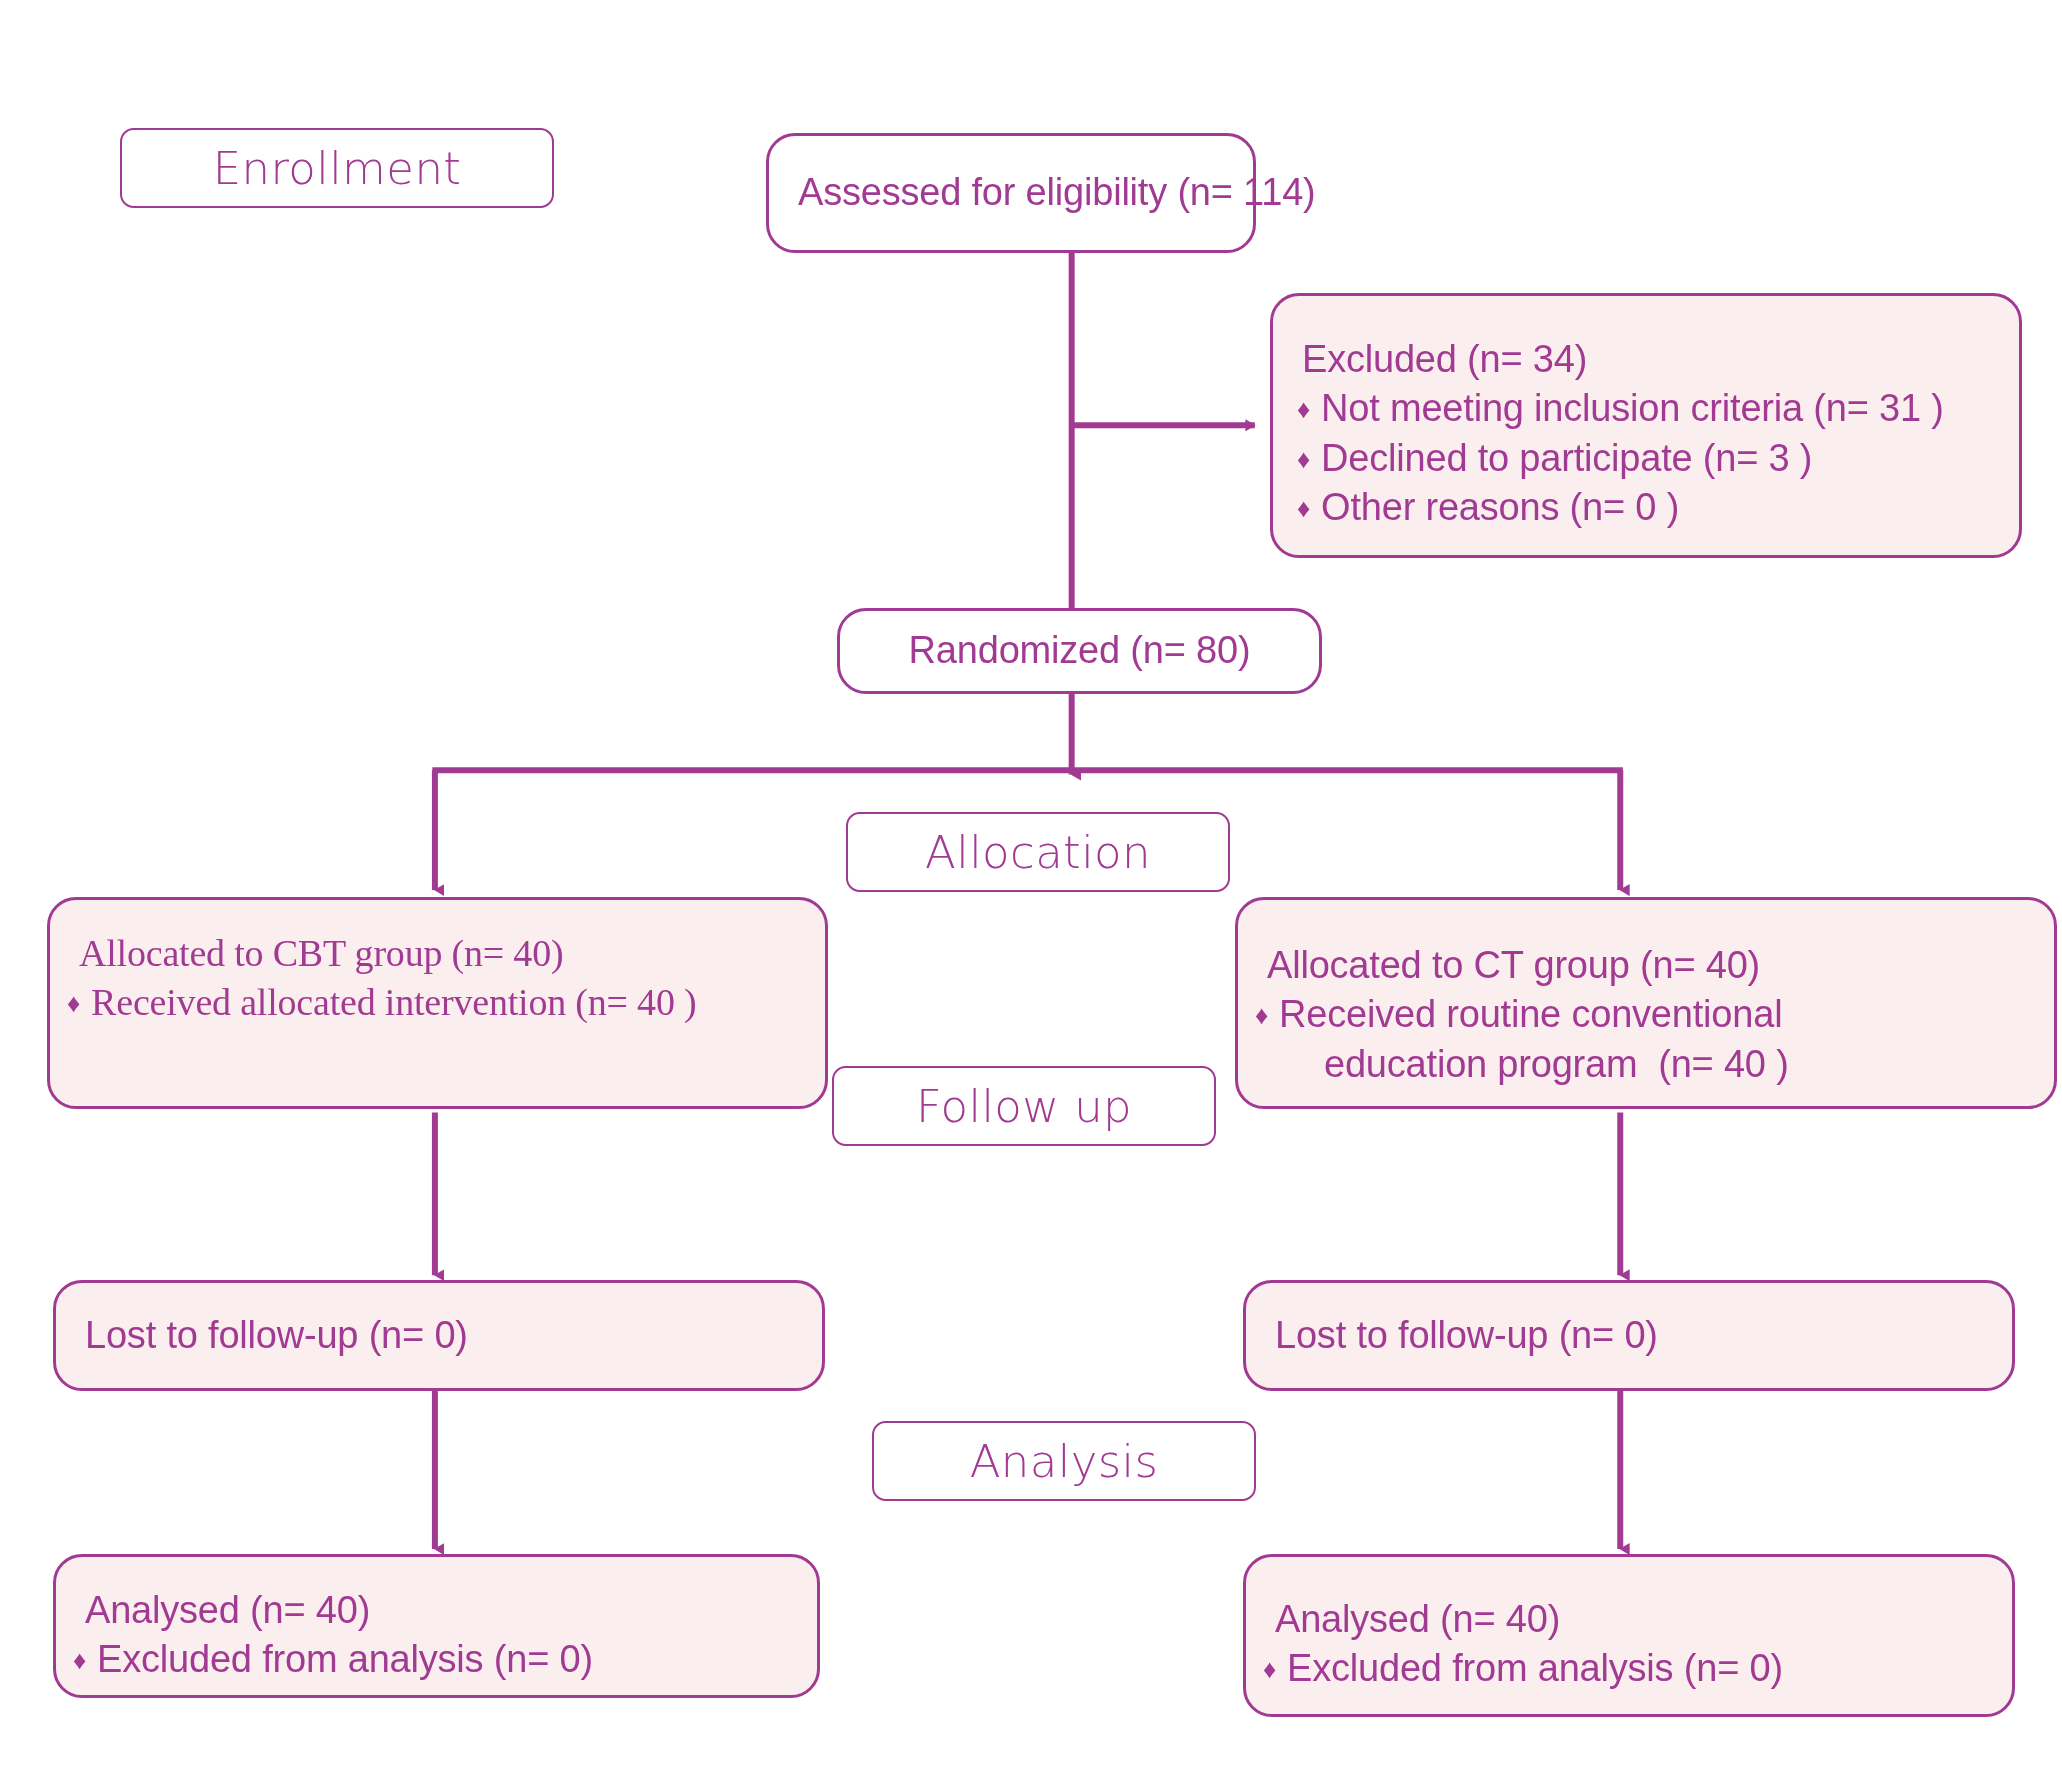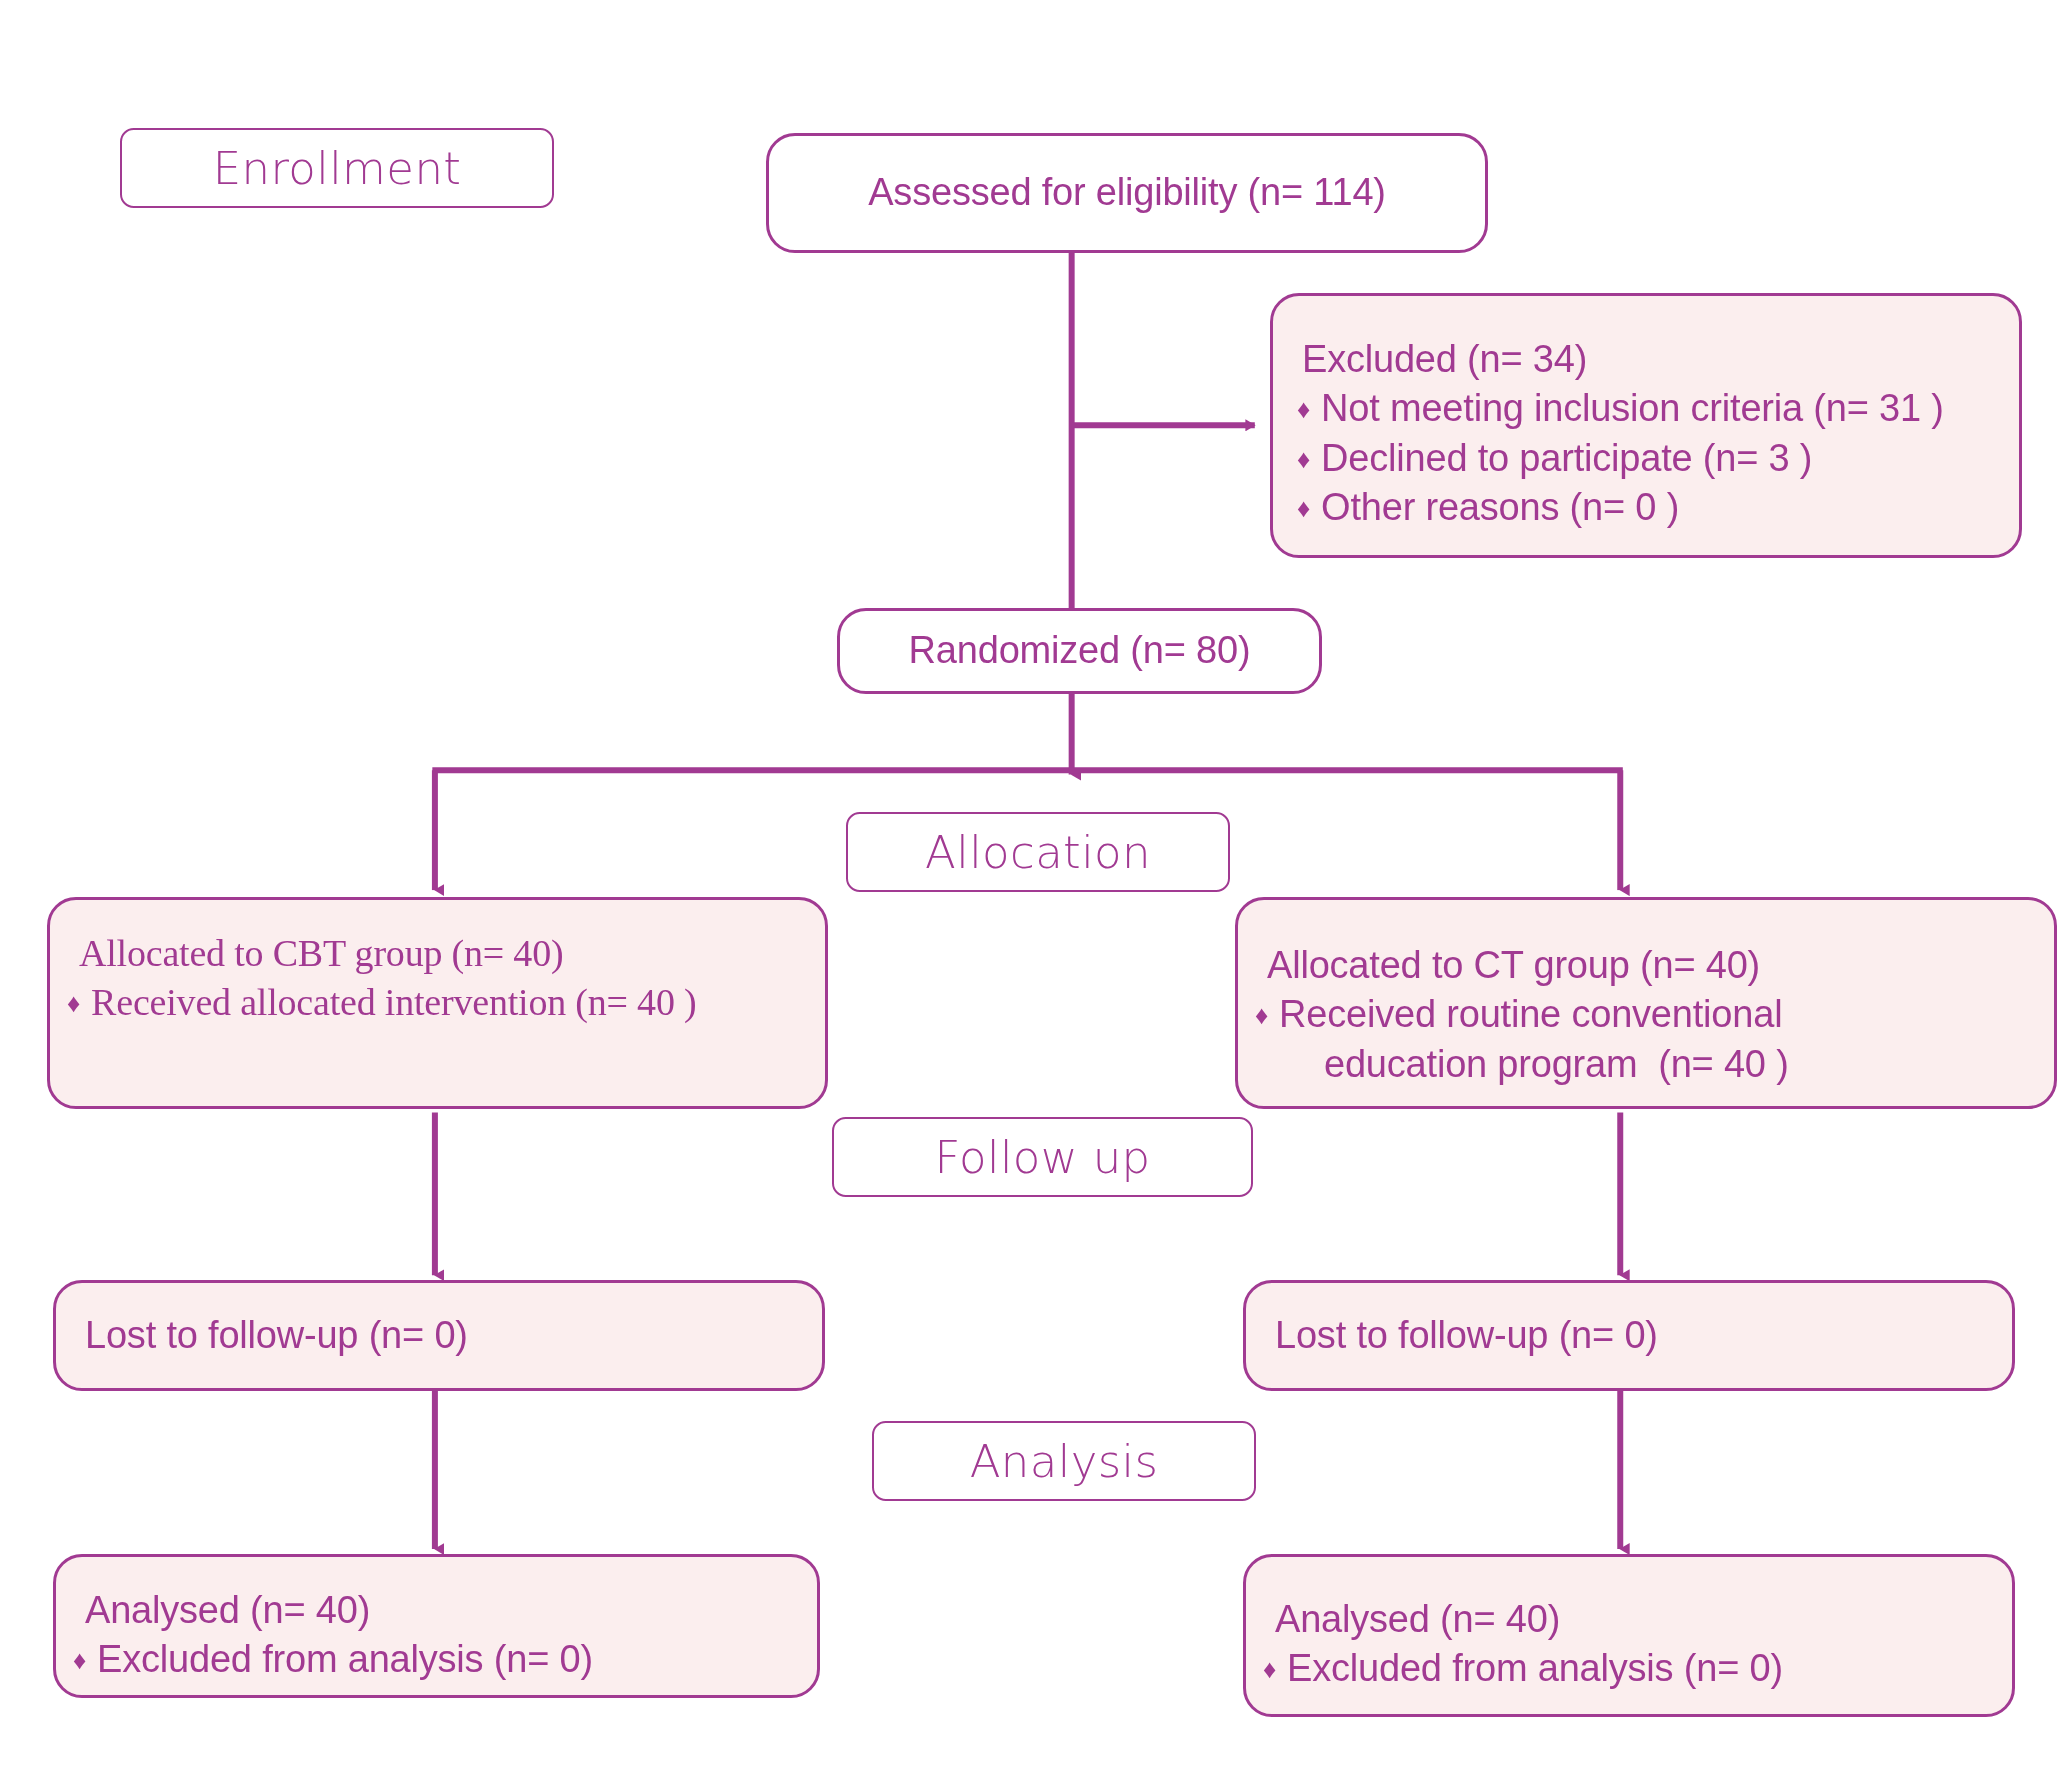--- a/index.html
+++ b/index.html
@@ -117,29 +117,29 @@
   </svg>
 
   <div class="stage" style="left:120px; top:128px; width:434px; height:80px;">
     <span>Enrollment</span>
   </div>
 
   <div class="stage" style="left:846px; top:812px; width:384px; height:80px;">
     <span>Allocation</span>
   </div>
 
-  <div class="stage" style="left:832px; top:1117px; width:421px; height:80px;">
+  <div class="stage" style="left:832px; top:1066px; width:384px; height:80px;">
     <span>Follow up</span>
   </div>
 
   <div class="stage" style="left:827px; top:1421px; width:384px; height:80px;margin-left:45px;">
     <span>Analysis</span>
   </div>
 
-  <div class="node plain" style="left:766px; top:133px; width:722px; height:120px;">
+  <div class="node plain" style="left:766px; top:133px; width:490px; height:120px;">
     <div class="line pad center-text">Assessed for eligibility (n= 114)</div>
   </div>
 
   <div class="node filled" style="left:1270px; top:293px; width:752px; height:265px; justify-content:flex-start; padding-top:39px;">
     <div class="line pad">Excluded (n= 34)</div>
     <div class="line bullet-line">
       <span class="dia">♦</span>
       <span class="btxt">Not meeting inclusion criteria (n= 31 )</span>
     </div>
     <div class="line bullet-line">

